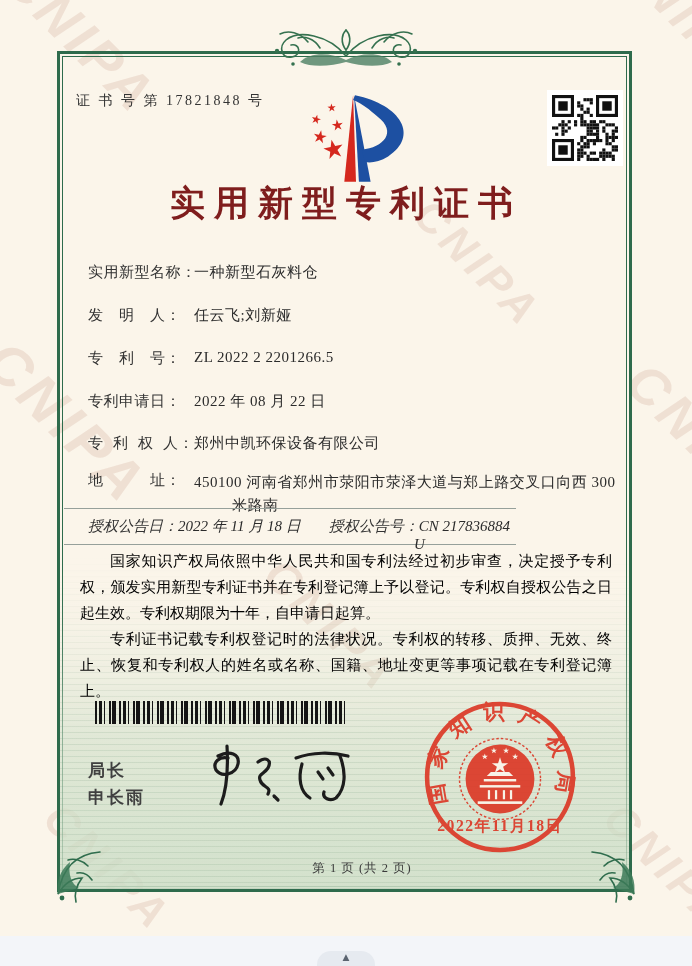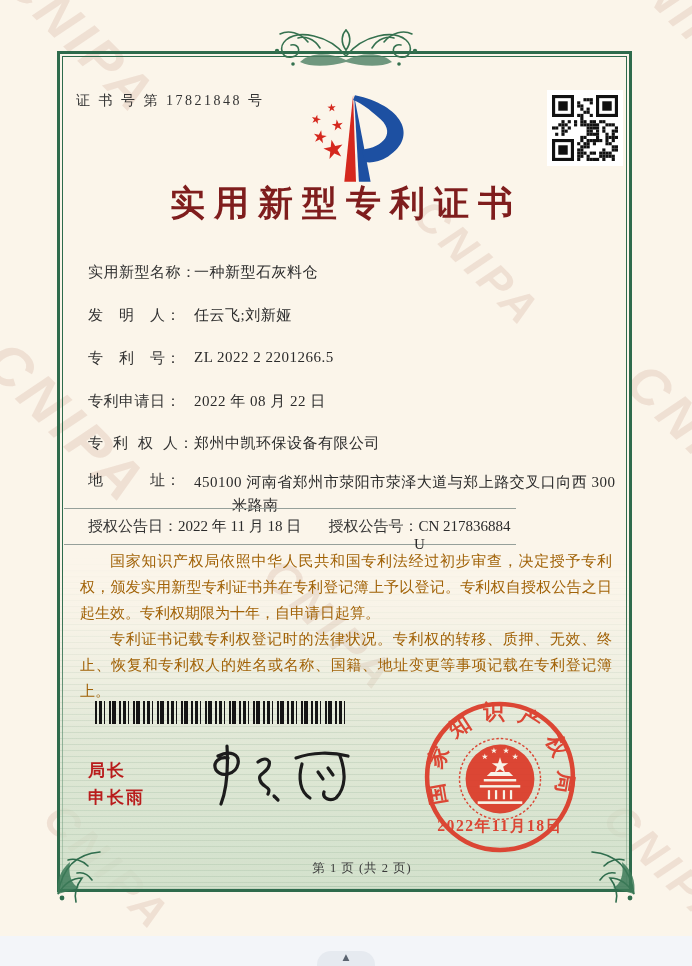--- a/index.html
+++ b/index.html
@@ -34,38 +34,38 @@
   .title { position:absolute; left:0; right:0; top:180px; text-align:center; z-index:2;
            font-size:35px; font-weight:700; letter-spacing:9px; color:#7f1d1d; }
 
   .row { position:absolute; left:88px; z-index:2; font-size:15px; color:#2b2b2b; letter-spacing:0.5px; }
   .row .lab { display:inline-block; width:106px; white-space:nowrap; vertical-align:top; color:#333; }
   .row .val { display:inline-block; vertical-align:top; }
   .addr-val { width:424px; padding-left:38px; text-indent:-38px; line-height:23px; }
 
   .grant-row { position:absolute; left:64px; top:508px; width:452px; z-index:2;
                border-top:1px solid #96a09a; border-bottom:1px solid #96a09a;
-               padding:8px 4px 8px 24px; font-size:15px; color:#2b2b2b; }
+               padding:8px 4px 8px 24px; font-size:15px; color:#2b2b2b;font-style:italic; }
   .grant-row .pair2 { position:absolute; left:259px; top:8px;text-align:center; }
   .grant-row .lab { color:#333; }
 
   .body-text { position:absolute; left:80px; top:548px; width:532px; z-index:2;
-               font-size:15px; line-height:26px; color:#a16207; text-align:justify; }
+               font-size:15px; line-height:26px; color:#000000; text-align:justify; }
   .body-text p { text-indent:2em; }
 
   .barcode { position:absolute; left:95px; top:701px; width:252px; height:23px; z-index:2;
              background:repeating-linear-gradient(90deg,
                #151515 0 2px, transparent 2px 4px,
                #151515 4px 7px, transparent 7px 9px,
                #151515 9px 10px, transparent 10px 14px,
                #151515 14px 16px, transparent 16px 17px,
                #151515 17px 21px, transparent 21px 24px); }
 
   .signer { position:absolute; left:88px; z-index:2; font-size:17px; font-weight:700;
-            color:#b91c1c; font-family:"Liberation Sans","DejaVu Sans",sans-serif; letter-spacing:2px; }
+            color:#404040; font-family:"Liberation Sans","DejaVu Sans",sans-serif; letter-spacing:2px; }
   .signature { position:absolute; left:200px; top:742px; width:165px; height:68px; z-index:2; }
 
   .seal { position:absolute; left:421px; top:698px; width:158px; height:158px; z-index:3; opacity:0.92; }
 
   .page-info { position:absolute; left:0; right:0; top:860px; text-align:center; z-index:2;
                font-size:12.5px; color:#3a3a3a; letter-spacing:1px;padding-left:32px; }
 
   .footer-note { position:absolute; left:50%; transform:translateX(-50%); top:903px; z-index:2;
                  font-size:13.5px; color:#333; letter-spacing:2px; background:#fffdf7; padding:3px 14px;margin-top:40px; }
 

